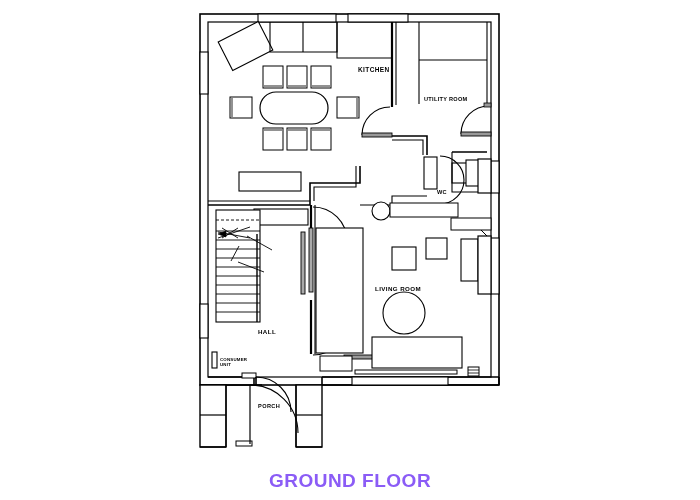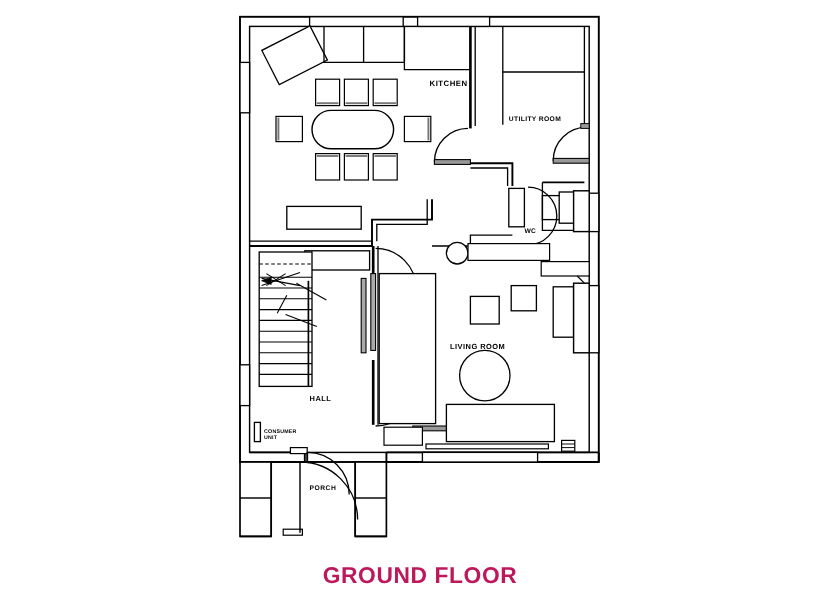--- a/index.html
+++ b/index.html
@@ -29,21 +29,21 @@
   #plan-title {
     position: absolute;
     left: 0;
     top: 470px;
     width: 700px;
     text-align: center;
     font-family: "Liberation Sans", sans-serif;
     font-size: 19px;
     font-weight: bold;
     letter-spacing: 0.5px;
-    color: #be185d;
+    color: #8b5cf6;
   }
   .room-label {
     font-family: "Liberation Sans", sans-serif;
     font-weight: bold;
     fill: #000000;
   }
 </style>
 </head>
 <body>
 

